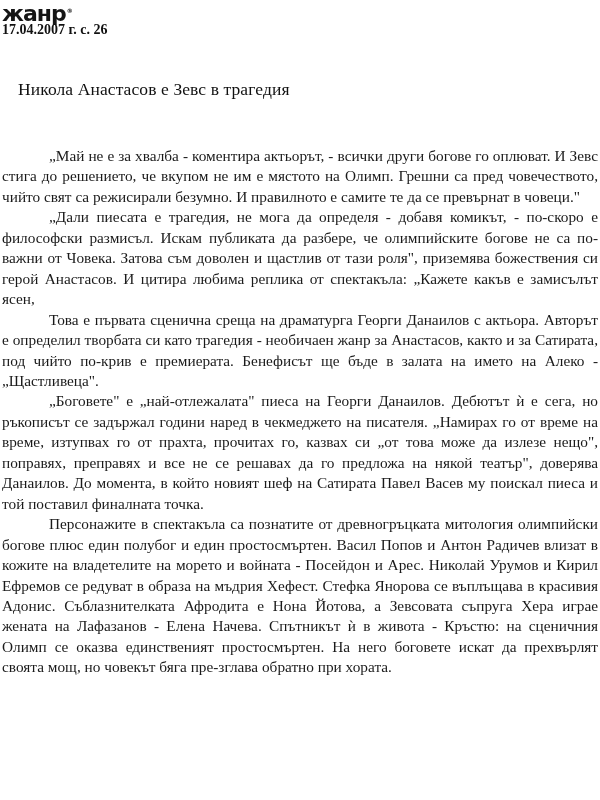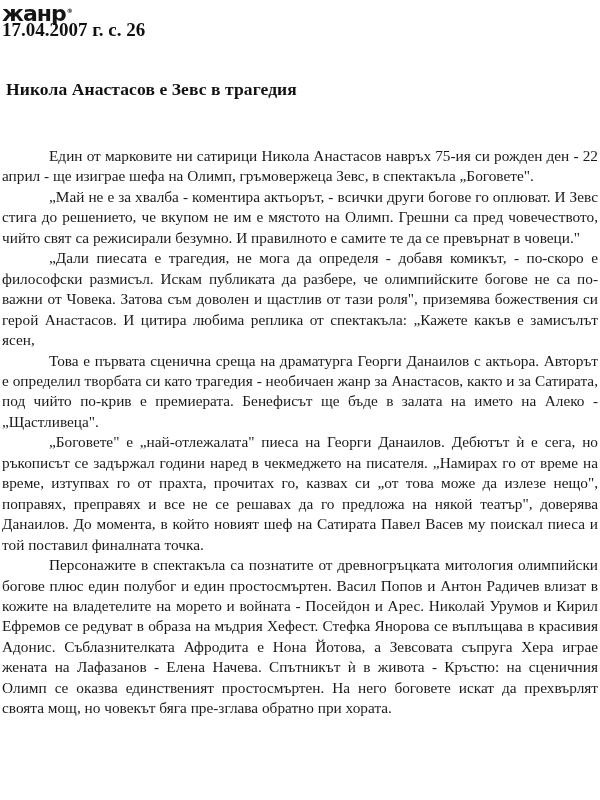--- a/index.html
+++ b/index.html
@@ -36,29 +36,29 @@
     .logo-mark {
       font-size: 6px;
       vertical-align: super;
       margin-left: 1px;
     }
     .dateline {
       position: absolute;
       left: 2px;
       top: 21px;
       font-weight: bold;
-      font-size: 19px;
+      font-size: 14px;
       line-height: 18px;
       color: #111111;
     }
     .headline {
       position: absolute;
-      left: 6px;
+      left: 18px;
       top: 78px;
-      font-weight: bold;
+      font-weight: normal;
       font-size: 17.5px;
       line-height: 22px;
       color: #111111;
       letter-spacing: 0.1px;
     }
     .body-text {
       position: absolute;
       left: 2px;
       top: 146px;
       width: 596px;
@@ -82,20 +82,19 @@
 <div class="page">
   <div class="logo">
     <span>жанр</span><span class="logo-mark">®</span>
   </div>
 
   <div class="dateline">17.04.2007 г. с. 26</div>
 
   <h1 class="headline" style="margin:0;">Никола Анастасов е Зевс в трагедия</h1>
 
   <div class="body-text">
-    <p>Един от марковите ни сатирици Никола Анастасов навръх 75-ия си рожден ден - 22 април - ще изиграе шефа на Олимп, гръмовержеца Зевс, в спектакъла „Боговете".</p>
     <p>„Май не е за хвалба - коментира актьорът, - всички други богове го оплюват. И Зевс стига до решението, че вкупом не им е мястото на Олимп. Грешни са пред човечеството, чийто свят са режисирали безумно. И правилното е самите те да се превърнат в човеци."</p>
     <p>„Дали пиесата е трагедия, не мога да определя - добавя комикът, - по-скоро е философски размисъл. Искам публиката да разбере, че олимпийските богове не са по-важни от Човека. Затова съм доволен и щастлив от тази роля", приземява божествения си герой Анастасов. И цитира любима реплика от спектакъла: „Кажете какъв е замисълът ясен,</p>
     <p>Това е първата сценична среща на драматурга Георги Данаилов с актьора. Авторът е определил творбата си като трагедия - необичаен жанр за Анастасов, както и за Сатирата, под чийто по-крив е премиерата. Бенефисът ще бъде в залата на името на Алеко - „Щастливеца".</p>
     <p>„Боговете" е „най-отлежалата" пиеса на Георги Данаилов. Дебютът ѝ е сега, но  ръкописът се задържал години наред в чекмеджето на писателя. „Намирах го от време на време, изтупвах го от прахта, прочитах го, казвах си „от това може да излезе нещо", поправях, преправях и все не се решавах да го предложа на някой театър", доверява Данаилов. До момента, в който новият шеф на Сатирата Павел Васев му поискал пиеса и той поставил финалната точка.</p>
     <p>Персонажите в спектакъла са познатите от древногръцката митология олимпийски богове плюс един полубог и един простосмъртен. Васил Попов и Антон Радичев влизат в кожите на владетелите на морето и войната - Посейдон и Арес. Николай Урумов и Кирил Ефремов се редуват в образа на мъдрия Хефест. Стефка Янорова се въплъщава в красивия Адонис. Съблазнителката Афродита е Нона Йотова, а Зевсовата съпруга Хера играе жената на Лафазанов - Елена Начева. Спътникът ѝ в живота - Кръстю: на сценичния Олимп се оказва единственият простосмъртен. На него боговете искат да прехвърлят своята мощ, но човекът бяга пре-зглава обратно при хората.</p>
   </div>
 </div>
 
 </body></html>

